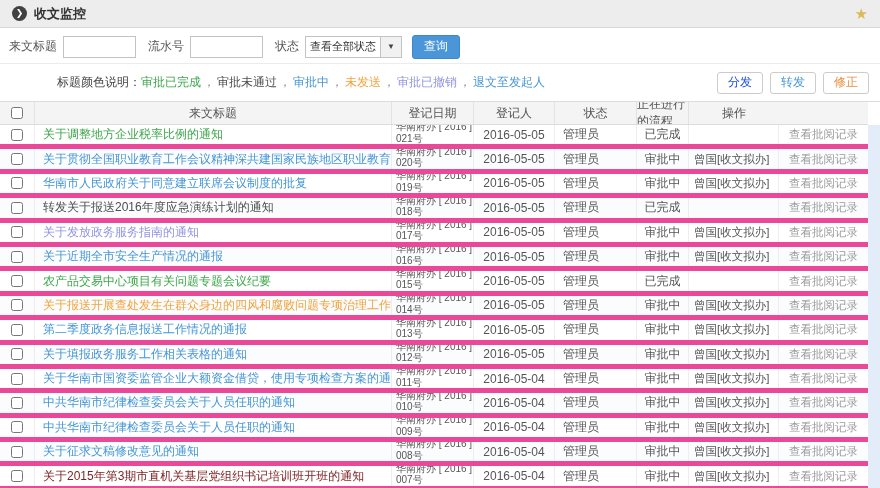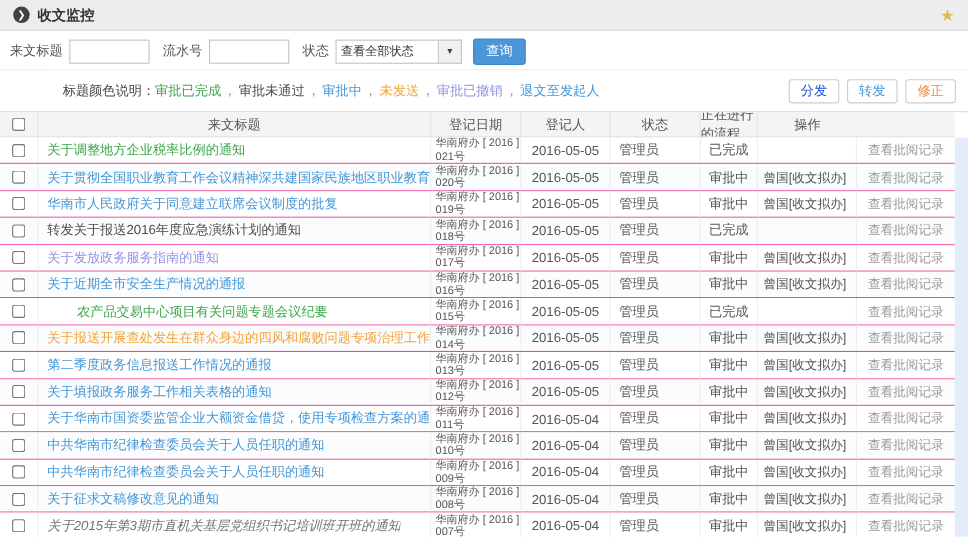--- a/index.html
+++ b/index.html
@@ -14,21 +14,21 @@
   .tb-title { font-size:13px; font-weight:bold; color:#333; }
   .tb-star { margin-left:auto; color:#dcbb55; font-size:15px; cursor:pointer; }
 
   
   .searchbar { height:34px; display:flex; align-items:center; padding:0 9px;
     background:#fff; border-bottom:1px solid #ececec; margin-top:2px; }
   .searchbar label { font-size:12px; color:#555; margin-right:6px; white-space:nowrap; }
   .txt-input { width:73px; height:22px; border:1px solid #c3c3c3; background:#fff;
     margin-right:12px; font-size:12px; padding:0 3px; }
   .select-wrap { display:flex; align-items:stretch; height:22px; }
-  .select-value { width:94px; border:1px solid #c3c3c3; font-size:11px; color:#333;
+  .select-value { width:76px; border:1px solid #c3c3c3; font-size:11px; color:#333;
     display:flex; align-items:center; padding:0 4px; background:#fff; white-space:nowrap; overflow:hidden;text-align:center; }
   .select-btn { width:21px; background:#f1f1f1; border:1px solid #c3c3c3; border-left:none;
     font-size:8px; color:#444; display:flex; align-items:center; justify-content:center; cursor:pointer; }
   .query-btn { margin-left:10px; height:24px; padding:0 11px; background:#4a96d8;
     border:1px solid #3d88c9; border-radius:3px; color:#fff; font-size:12px; cursor:pointer; }
 
   
   .legendbar { height:37px; display:flex; align-items:center; padding:0 9px;
     background:#fff; font-size:12px; color:#444;margin-left:48px; }
   .legend-prefix { color:#444; }
@@ -39,21 +39,21 @@
 
   
   .table { position:relative; border-top:1px solid #dcdcdc; }
   .thead, .tr { display:grid;
     grid-template-columns:35px 357px 82px 81px 82px 52px 90px 89px; width:868px; }
   .thead { height:23px; background:#f4f4f4; border-bottom:1px solid #dcdcdc;
     font-size:12px; color:#555; }
   .th { display:flex; align-items:center; justify-content:center;
     border-right:1px solid #e2e2e2; height:100%; overflow:hidden; }
   .th:last-child { border-right:none; }
-  .tr { height:24.4px; border-bottom:1px solid #ec4899; background:#fff; }
+  .tr { height:24.4px; border-bottom:5px solid #ec4899; background:#fff; }
   .tr:nth-child(even) { background:#fbfcfd; }
   .td { display:flex; align-items:center; height:100%; overflow:hidden;
     border-right:1px solid #ededed; font-size:12px; color:#555; }
   .td:last-child { border-right:none; }
   .td-check, .th-check { justify-content:center; }
   .td-check input, .th-check input { width:12px; height:12px; }
   .td-title a { padding-left:8px; font-size:12px; text-decoration:none;
     white-space:nowrap; overflow:hidden; }
   .td-docno { flex-direction:column; align-items:flex-start; justify-content:flex-end;
     font-size:10px; line-height:11.5px; padding-left:4px; color:#555; white-space:nowrap; }
@@ -229,21 +229,21 @@
     <div class="td td-op">
       <a href="#">查看批阅记录</a>
     </div>
   </div>
 
   <div class="tr">
     <div class="td td-check">
       <input type="checkbox" style="">
     </div>
     <div class="td td-title">
-      <a href="#" style="color: rgb(61, 166, 75); margin-left: 27px;">农产品交易中心项目有关问题专题会议纪要</a>
+      <a href="#" style="color: rgb(61, 166, 75);">农产品交易中心项目有关问题专题会议纪要</a>
     </div>
     <div class="td td-docno">
       <span class="docno-l1">华南府办 [ 2016 ]</span>
       <span class="docno-l2">015号</span>
     </div>
     <div class="td td-date">2016-05-05</div>
     <div class="td td-person">管理员</div>
     <div class="td td-status">已完成</div>
     <div class="td td-flow"></div>
     <div class="td td-op">
@@ -389,21 +389,21 @@
     <div class="td td-op">
       <a href="#">查看批阅记录</a>
     </div>
   </div>
 
   <div class="tr">
     <div class="td td-check">
       <input type="checkbox" style="">
     </div>
     <div class="td td-title">
-      <a href="#" style="color: #737373; font-style: italic;">关于2015年第3期市直机关基层党组织书记培训班开班的通知</a>
+      <a href="#" style="color: #7f1d1d;">关于2015年第3期市直机关基层党组织书记培训班开班的通知</a>
     </div>
     <div class="td td-docno">
       <span class="docno-l1">华南府办 [ 2016 ]</span>
       <span class="docno-l2">007号</span>
     </div>
     <div class="td td-date">2016-05-04</div>
     <div class="td td-person">管理员</div>
     <div class="td td-status">审批中</div>
     <div class="td td-flow">曾国[收文拟办]</div>
     <div class="td td-op">

